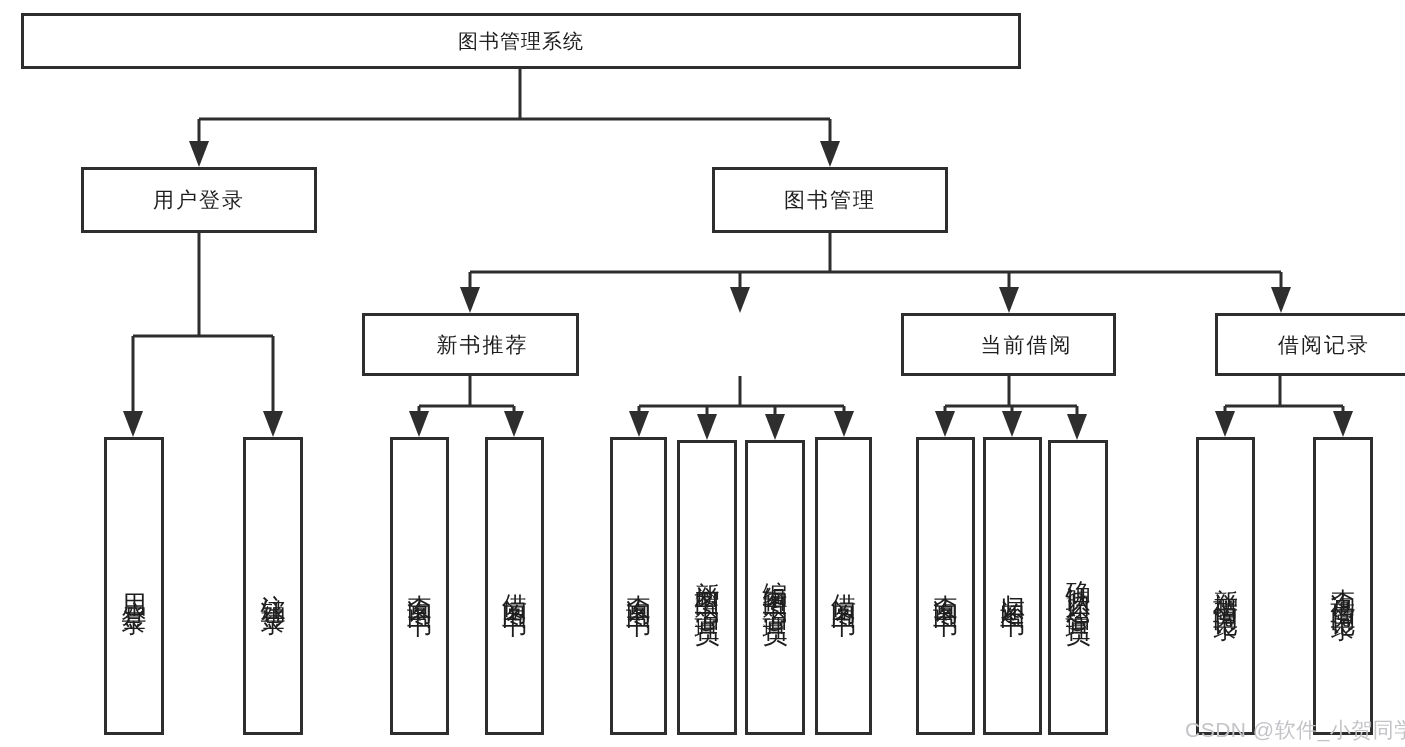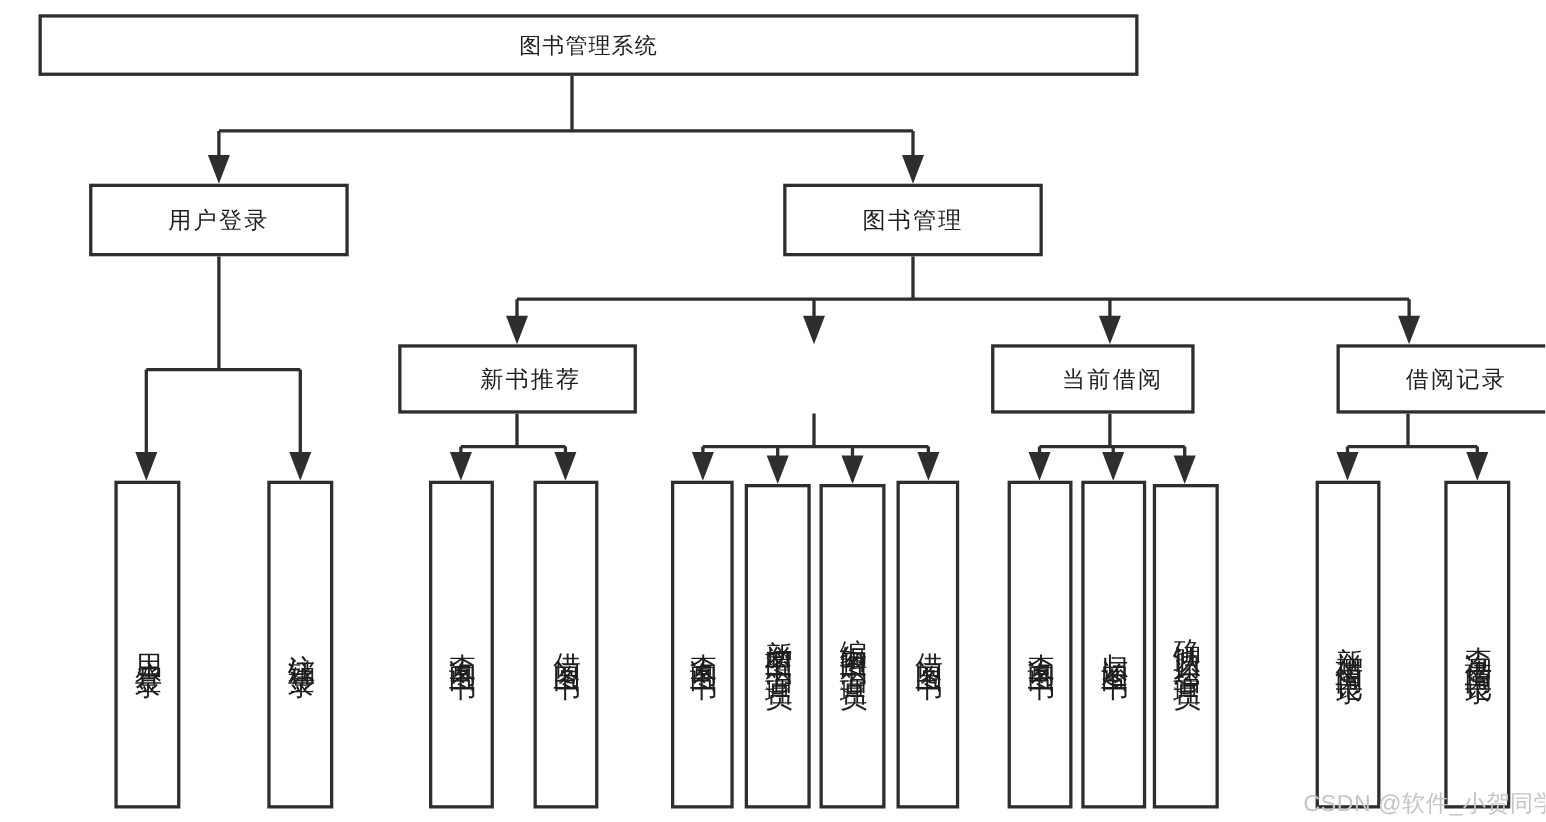--- a/index.html
+++ b/index.html
@@ -93,35 +93,35 @@
       <polygon points="765,414 785,414 775,440"></polygon>
       <polygon points="834,411 854,411 844,437"></polygon>
       <polygon points="935,411 955,411 945,437"></polygon>
       <polygon points="1002,411 1022,411 1012,437"></polygon>
       <polygon points="1067,414 1087,414 1077,440"></polygon>
       <polygon points="1215,411 1235,411 1225,437"></polygon>
       <polygon points="1333,411 1353,411 1343,437"></polygon>
     </g>
   </svg>
 
-  <div class="node root-node" style="left:35px; top:13px; width:1000px; height:56px;">
+  <div class="node root-node" style="left:21px; top:13px; width:1000px; height:56px;">
     <span class="hlabel">图书管理系统</span>
   </div>
 
   <div class="node" style="left:81px; top:167px; width:236px; height:66px;">
     <span class="hlabel">用户登录</span>
   </div>
   <div class="node" style="left:712px; top:167px; width:236px; height:66px;">
     <span class="hlabel">图书管理</span>
   </div>
 
   <div class="node" style="left:362px; top:313px; width:217px; height:63px;padding-left:24px;">
     <span class="hlabel">新书推荐</span>
   </div>
-  <div class="node" style="left:901px; top:313px; width:185px; height:63px;padding-left:36px;">
+  <div class="node" style="left:901px; top:313px; width:215px; height:63px;padding-left:36px;">
     <span class="hlabel">当前借阅</span>
   </div>
   <div class="node" style="left:1171px; top:313px; width:218px; height:63px;margin-left:44px;">
     <span class="hlabel">借阅记录</span>
   </div>
 
   <div class="node" style="left:104px; top:437px; width:60px; height:298px;">
     <span class="vlabel">用户登录</span>
   </div>
   <div class="node" style="left:243px; top:437px; width:60px; height:298px;">

